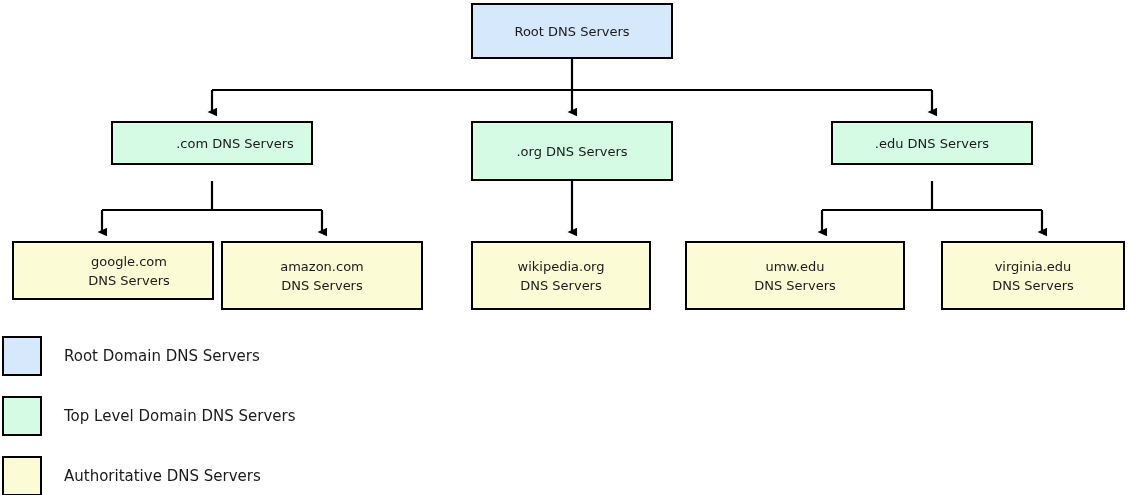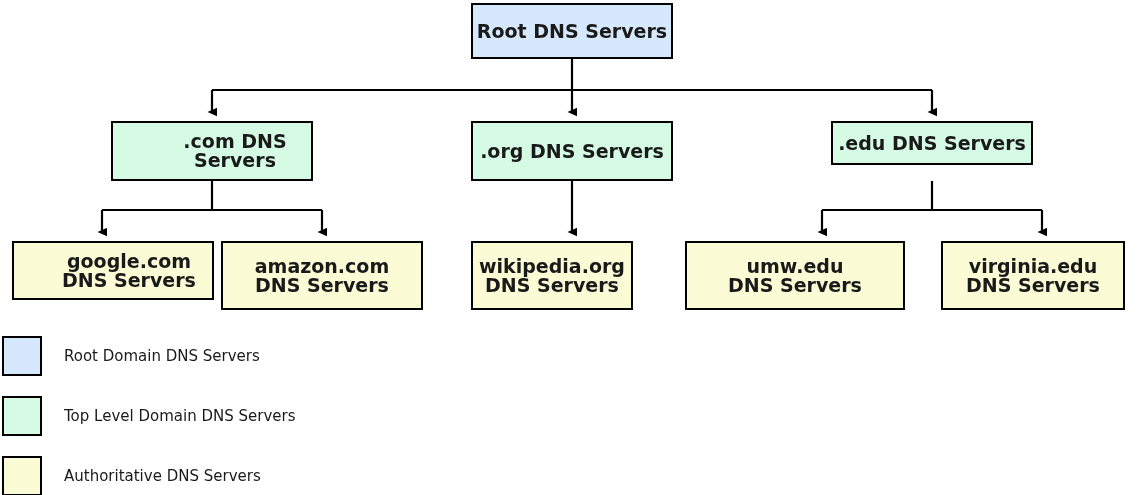--- a/index.html
+++ b/index.html
@@ -28,26 +28,25 @@
   }
   .node {
     position: absolute;
     box-sizing: border-box;
     border: 2px solid #000000;
     display: flex;
     align-items: center;
     justify-content: center;
     text-align: center;
     font-family: "DejaVu Sans", sans-serif;
-    font-size: 19px;
+    font-size: 13px;
     line-height: 19px;
     color: #1a1a1a;
     white-space: pre-line;
     z-index: 2;
-    font-weight: bold;
   }
   .node-root   { background: #d6e8fb; }
   .node-tld    { background: #d5fbe5; }
   .node-auth   { background: #fbfbd5; }
 
   .legend-row {
     position: absolute;
     display: flex;
     align-items: center;
     justify-content: center;
@@ -103,39 +102,39 @@
       <path d="M 822 210 L 1042 210"></path>
       <path d="M 822 210 L 822 232" marker-end="url(#arrowhead)"></path>
       <path d="M 1042 210 L 1042 232" marker-end="url(#arrowhead)"></path>
     </g>
   </svg>
 
   <div class="node node-root" style="left:471px; top:3px; width:202px; height:56px;">
     <span>Root DNS Servers</span>
   </div>
 
-  <div class="node node-tld" style="left:111px; top:121px; width:202px; height:60px;padding-left:46px;">
+  <div class="node node-tld" style="left:111px; top:121px; width:202px; height:44px;padding-left:46px;">
     <span>.com DNS Servers</span>
   </div>
   <div class="node node-tld" style="left:471px; top:121px; width:202px; height:60px;">
     <span>.org DNS Servers</span>
   </div>
   <div class="node node-tld" style="left:831px; top:121px; width:202px; height:44px;">
     <span>.edu DNS Servers</span>
   </div>
 
   <div class="node node-auth" style="left:12px; top:241px; width:202px; height:59px;padding-left:32px;">
     <span>google.com
 DNS Servers</span>
   </div>
   <div class="node node-auth" style="left:221px; top:241px; width:202px; height:69px;">
     <span>amazon.com
 DNS Servers</span>
   </div>
-  <div class="node node-auth" style="left:471px; top:241px; width:162px; height:69px;">
+  <div class="node node-auth" style="left:471px; top:241px; width:180px; height:69px;">
     <span>wikipedia.org
 DNS Servers</span>
   </div>
   <div class="node node-auth" style="left:685px; top:241px; width:220px; height:69px;">
     <span>umw.edu
 DNS Servers</span>
   </div>
   <div class="node node-auth" style="left:941px; top:241px; width:184px; height:69px;">
     <span>virginia.edu
 DNS Servers</span>

